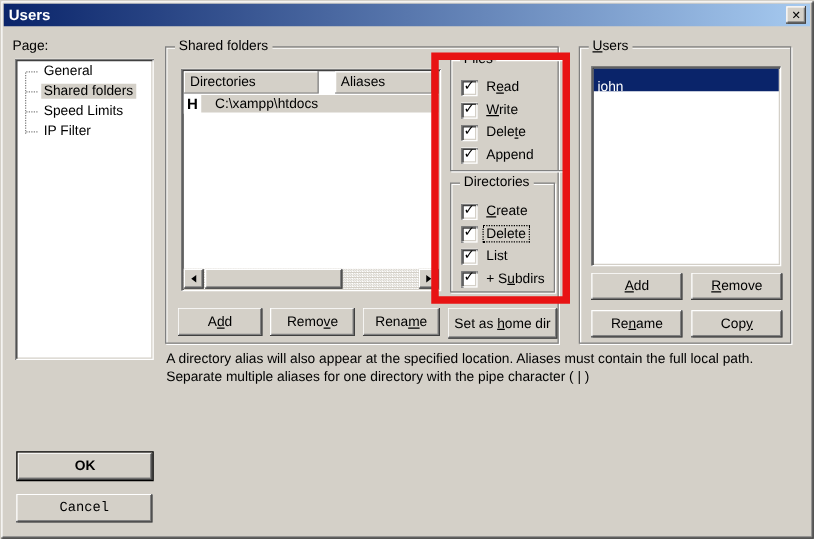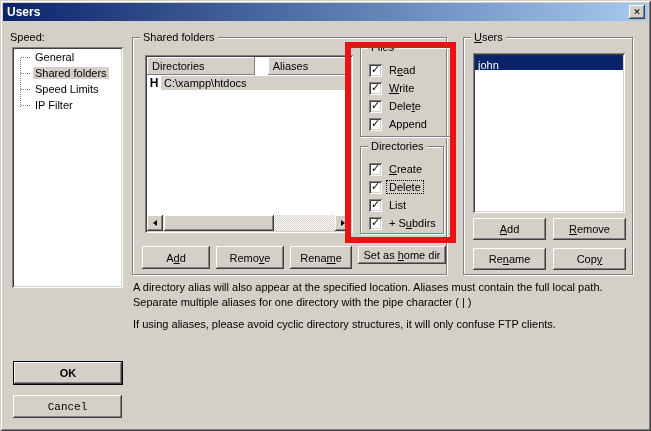--- a/index.html
+++ b/index.html
@@ -34,59 +34,59 @@
   .tbranch{display:inline-block;width:9px;border-top:1px dotted #808080;margin-right:3px;}
   .treeitem .tlabel{padding:0 2px;}
   .treeitem.selected .tlabel{background:var(--inactive-selection-bg);}
   
   .listview{position:absolute;left:12px;top:17px;width:208px;height:178px;}
   .lvheader{position:absolute;left:2px;top:2px;right:2px;height:18px;display:flex;}
   .lvcol{height:18px;display:flex;align-items:center;padding-left:5px;background:#d4d0c8;
     box-shadow: inset -1px -1px 0 #808080, inset 1px 1px 0 #fff;}
   .lvrow{position:absolute;left:2px;top:20px;right:2px;height:16px;display:flex;align-items:center;background:#fff;}
   .home{width:14px;text-align:center;font-weight:bold;font-size:12px;}
-  .pathsel{flex:1;background:var(--inactive-selection-bg);padding:1px 3px;height:14px;line-height:12px;}
+  .pathsel{flex:1;background:var(--inactive-selection-bg);padding:1px 11px;height:14px;line-height:12px;}
   .hscroll{position:absolute;left:2px;right:2px;bottom:2px;height:16px;
     background:conic-gradient(#fff 0 25%, #d4d0c8 0 50%, #fff 0 75%, #d4d0c8 0);background-size:2px 2px;}
   .sb-btn{position:absolute;top:0;width:16px;height:16px;background:#d4d0c8;display:flex;align-items:center;justify-content:center;
     box-shadow: inset -1px -1px 0 #404040, inset 1px 1px 0 #fff, inset -2px -2px 0 #808080, inset 2px 2px 0 #d4d0c8;}
   .sb-btn.left{left:0;} .sb-btn.right{right:0;}
   .sb-thumb{position:absolute;left:17px;top:0;width:110px;height:16px;background:#d4d0c8;
     box-shadow: inset -1px -1px 0 #404040, inset 1px 1px 0 #fff, inset -2px -2px 0 #808080, inset 2px 2px 0 #d4d0c8;}
   .tri-left{width:0;height:0;border-top:3px solid transparent;border-bottom:3px solid transparent;border-right:4px solid #000;}
   .tri-right{width:0;height:0;border-top:3px solid transparent;border-bottom:3px solid transparent;border-left:4px solid #000;}
   
   .cbrow{position:relative;height:18px;display:flex;align-items:center;padding-left:8px;white-space:nowrap;}
   .cb{width:13px;height:13px;background:#fff;margin-right:5px;flex:none;display:flex;align-items:center;justify-content:center;
     box-shadow: inset 1px 1px 0 #808080, inset -1px -1px 0 #fff, inset 2px 2px 0 #404040, inset -2px -2px 0 #d4d0c8;}
   .check{font-size:11px;font-weight:bold;line-height:1;margin-top:-1px;}
   .cbl{padding:0 2px;}
   .focusrect{outline:1px dotted #000;}
   
   .annotation{position:absolute;left:345px;top:42px;width:111px;height:201px;border:6px solid var(--annotation-red);z-index:50;pointer-events:none;}
   
   .userslist{position:absolute;left:9px;top:15px;width:152px;height:160px;}
-  .userrow{margin:2px;height:15px;background:var(--selection-bg);color:#fff;padding:4px 3px;line-height:13px;}
+  .userrow{margin:2px;height:15px;background:var(--selection-bg);color:#fff;padding:9px 3px;line-height:13px;}
   
   .notes{position:absolute;left:133px;top:280px;width:502px;line-height:15px;}
   .notes p+p{margin-top:7px;}
 </style>
 </head>
 <body>
 
 <div class="dialog">
 
   <div class="titlebar">
     <span class="titletext">Users</span>
     <span class="closebtn">
         <span>✕</span>
       </span>
   </div>
 
-  <div class="pagelabel">Speed:</div>
+  <div class="pagelabel">Page:</div>
   <div class="pagelist sunken">
     <div class="vline"></div>
     <div class="treeitem">
         <span class="tbranch"></span>
         <span class="tlabel">General</span>
       </div>
     <div class="treeitem selected">
         <span class="tbranch"></span>
         <span class="tlabel">Shared folders</span>
       </div>
@@ -124,21 +124,21 @@
     </div>
     <div class="btn" style="left:9px;top:208px;width:68px;height:23px;">
       <span><span>A</span><span class="ac">d</span><span>d</span></span>
     </div>
     <div class="btn" style="left:83px;top:208px;width:68px;height:23px;">
       <span><span>Remo</span><span class="ac">v</span><span>e</span></span>
     </div>
     <div class="btn" style="left:157px;top:208px;width:62px;height:23px;">
       <span><span>Rena</span><span class="ac">m</span><span>e</span></span>
     </div>
-    <div class="btn" style="left:225px;top:208px;width:88px;height:18px;">
+    <div class="btn" style="left:225px;top:208px;width:88px;height:25px;">
       <span><span>Set as </span><span class="ac">h</span><span>ome dir</span></span>
     </div>
   </div>
 
   <div class="groupbox" style="left:360px;top:47px;width:92px;height:90px;padding-top:13px;">
     <span class="legend">Files</span>
     <div class="cbrow">
       <span class="cb">
           <span class="check">✓</span>
         </span>
@@ -208,21 +208,20 @@
     <div class="btn" style="left:9px;top:210px;width:73px;height:22px;">
       <span><span>Re</span><span class="ac">n</span><span>ame</span></span>
     </div>
     <div class="btn" style="left:89px;top:210px;width:73px;height:22px;">
       <span><span>Cop</span><span class="ac">y</span><span></span></span>
     </div>
   </div>
 
   <div class="notes">
     <p>A directory alias will also appear at the specified location. Aliases must contain the full local path. Separate multiple aliases for one directory with the pipe character ( | )</p>
-    <p>If using aliases, please avoid cyclic directory structures, it will only confuse FTP clients.</p>
   </div>
 
   <div class="btn btn-default" style="left:13px;top:361px;width:110px;height:24px;">
     <span>OK</span>
   </div>
   <div class="btn" style="left:13px;top:395px;width:109px;height:23px;font-family:Liberation Mono, monospace;">
     <span>Cancel</span>
   </div>
 
 </div>

